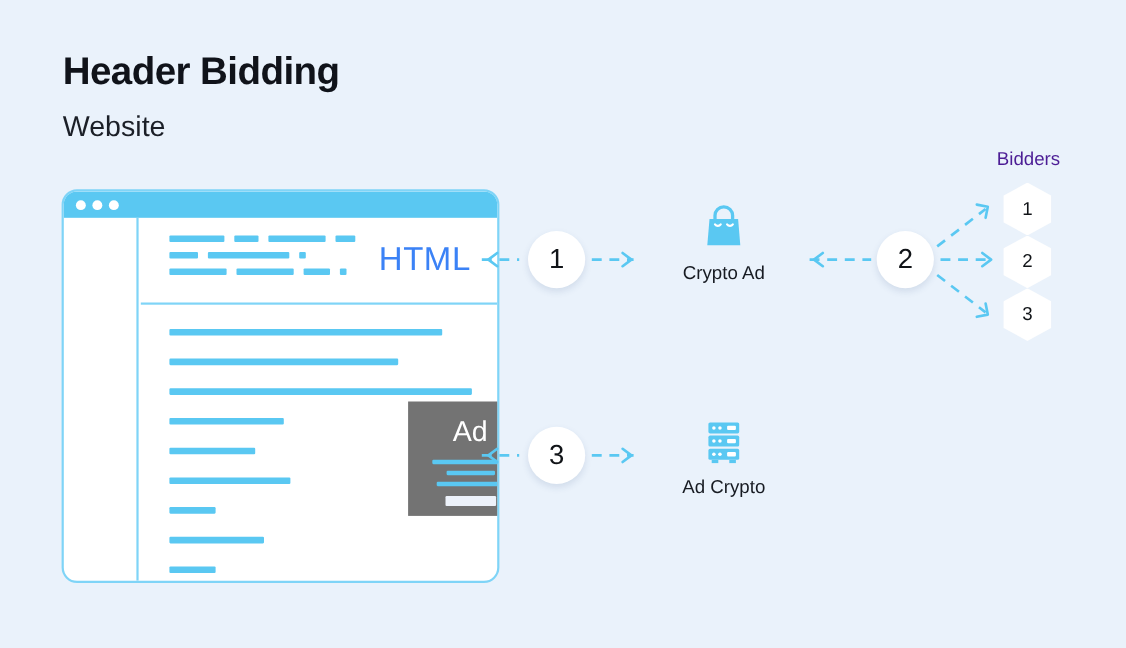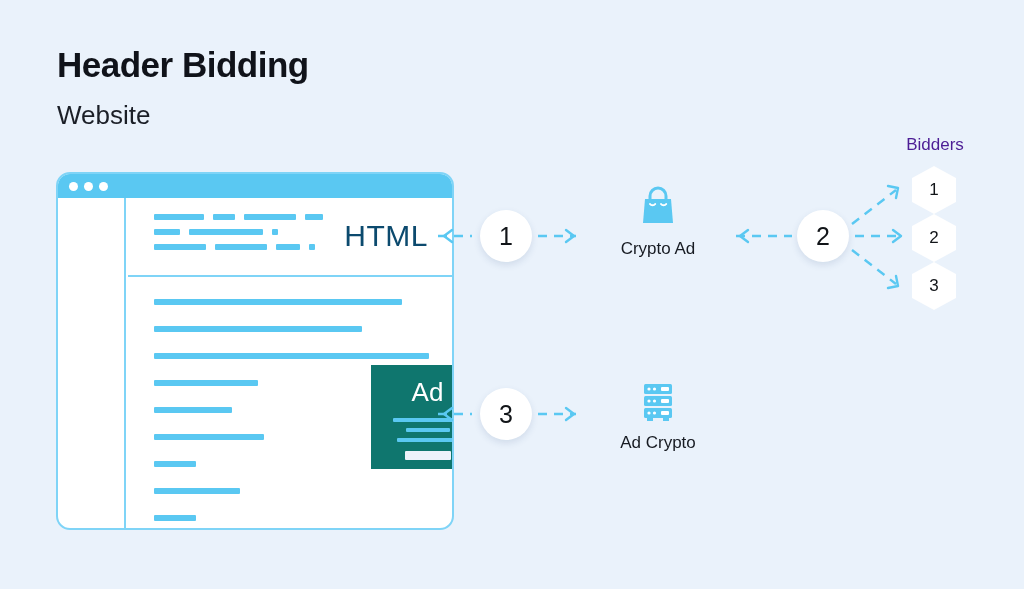--- a/index.html
+++ b/index.html
@@ -109,21 +109,21 @@
     background: #5ac8f2;
     border-radius: 1px;
   }
   .gap { width: 9px; height: 1px; }
 
   .html-label {
     position: absolute;
     right: 24px;
     top: 21px;
     font-size: 30px;
-    color: #0c4a6e;
+    color: #3b82f6;
     font-weight: 400;
     letter-spacing: 0.5px;
   }
 
   .content-panel {
     position: absolute;
     left: 70px;
     top: 105px;
     right: 0;
     bottom: 0;
@@ -139,21 +139,21 @@
     border-radius: 1px;
     margin-bottom: 21px;
   }
 
   .ad-box {
     position: absolute;
     left: 243px;
     top: 86px;
     width: 113px;
     height: 104px;
-    background: #0f766e;
+    background: #737373;
   }
   .ad-box .ad-text {
     position: absolute;
     top: 12px;
     left: 0;
     right: 0;
     text-align: center;
     color: #ffffff;
     font-size: 26px;
     font-weight: 400;

